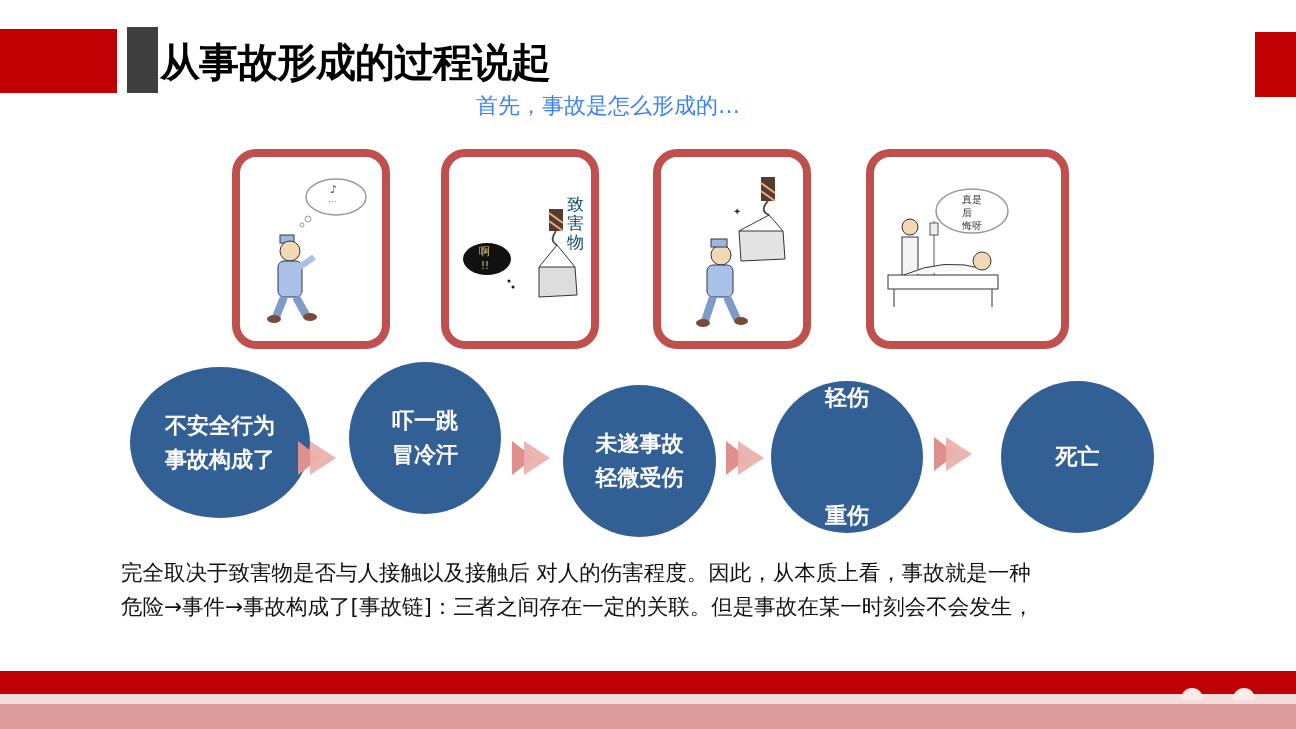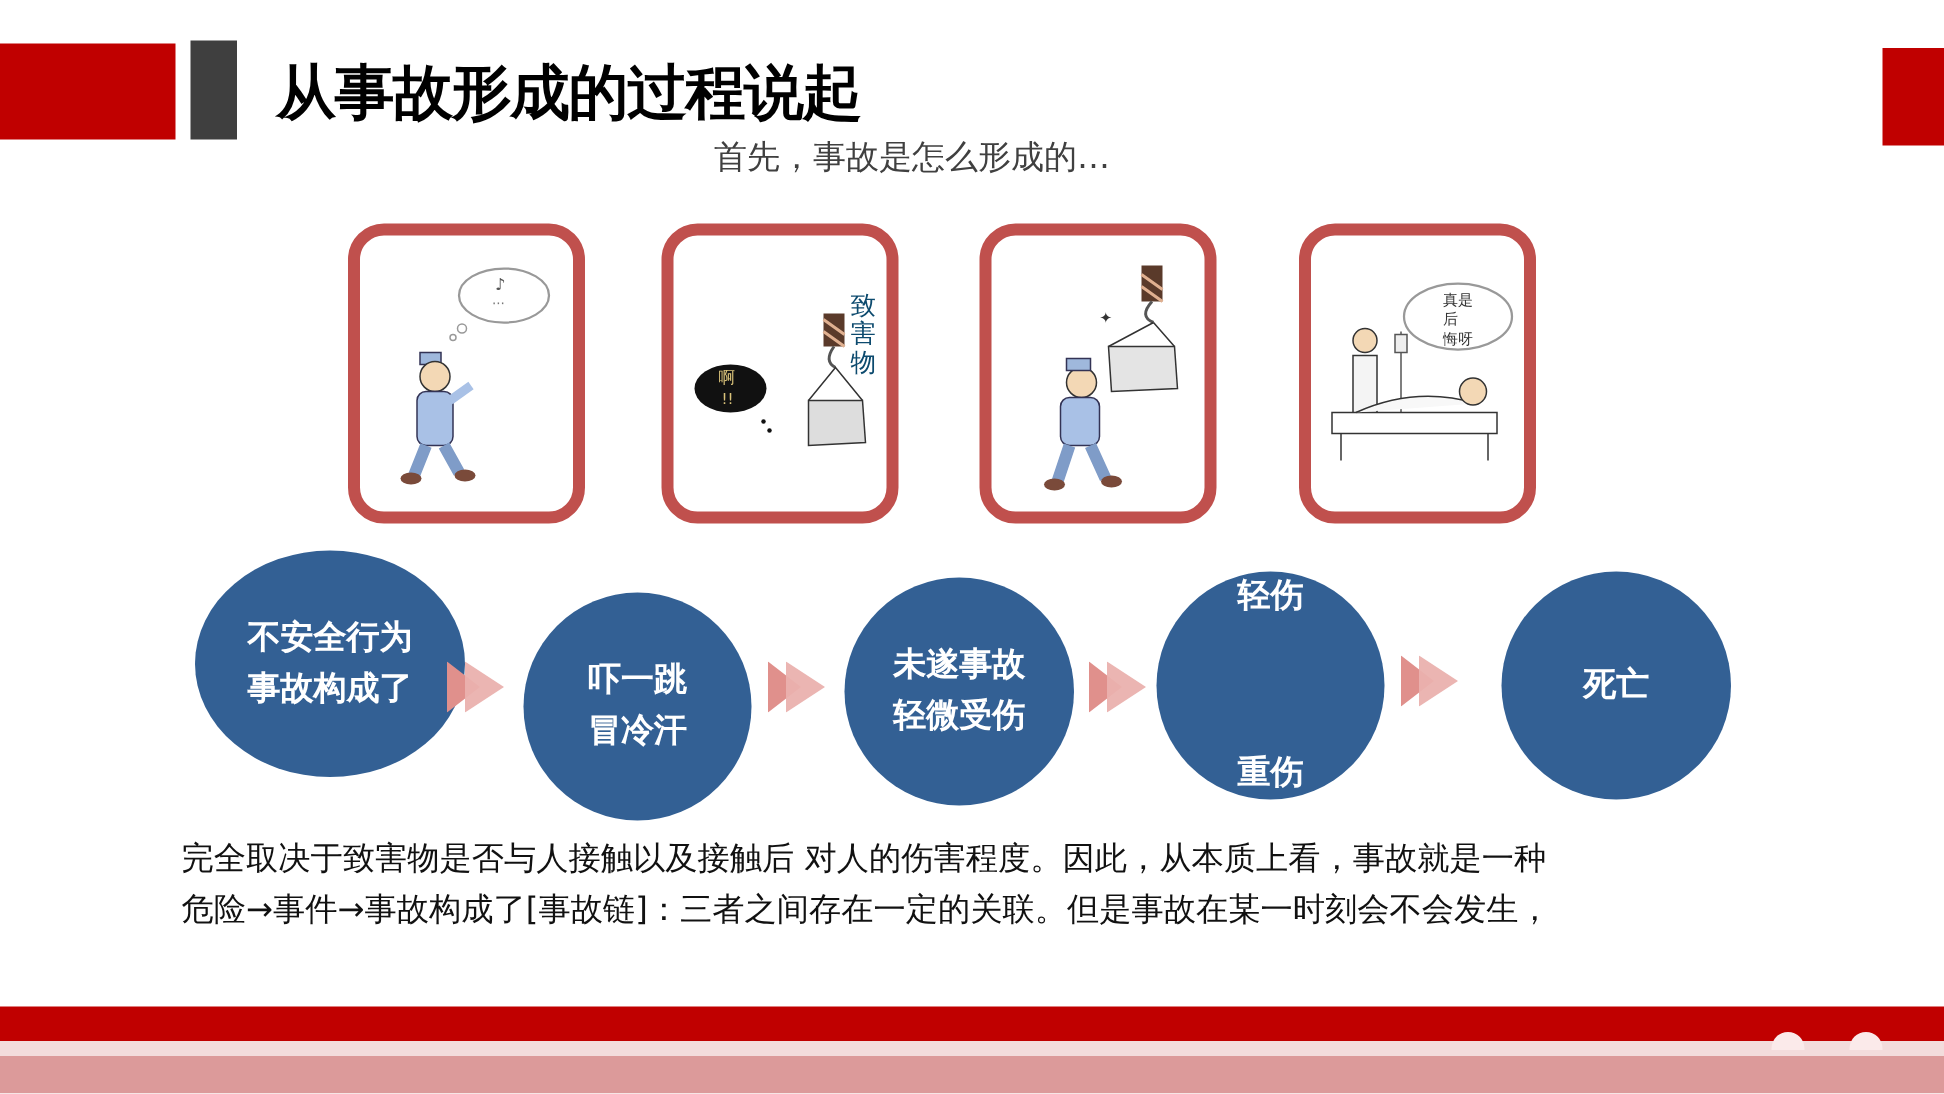--- a/index.html
+++ b/index.html
@@ -6,25 +6,25 @@
   body {
     width:1296px; height:729px; position:relative; overflow:hidden;
     background:#ffffff;
     font-family:"DejaVu Sans", "Liberation Sans", sans-serif;
   }
   .abs { position:absolute; }
   .bar-red-left { left:0; top:29px; width:117px; height:64px; background:#c00000; }
   .bar-grey-left { left:127px; top:27px; width:31px; height:66px; background:#3f3f3f; }
   .bar-red-right { left:1255px; top:32px; width:41px; height:65px; background:#c00000; }
   .title {
-    left:184px; top:36px; font-size:40px; font-weight:bold; color:#000;
+    left:160px; top:36px; font-size:40px; font-weight:bold; color:#000;
     letter-spacing:-1px; white-space:nowrap; line-height:52px;
   }
   .subtitle {
-    left:476px; top:90px; width:320px; font-size:22px; color:#404040;
+    left:476px; top:90px; width:320px; font-size:22px; color:#3b82f6;
     white-space:nowrap; line-height:32px;
   }
   .frame {
     position:absolute; top:149px; width:142px; height:184px;
     border:8px solid #c0504d; border-radius:24px; background:#fff;
     overflow:hidden;
   }
   .frame svg { position:absolute; left:0; top:0; }
   .frame-caption { position:absolute; color:#0c4a6e; font-size:17px; line-height:19px; width:18px; }
   .node {
@@ -97,21 +97,21 @@
     <text x="72" y="58" font-size="10" fill="#333" font-family="DejaVu Sans, sans-serif">✦</text>
     <circle cx="60" cy="98" r="10" fill="#f3d8b5" stroke="#333"></circle>
     <rect x="50" y="82" width="16" height="8" fill="#9fb8dc" stroke="#335"></rect>
     <rect x="46" y="108" width="26" height="32" rx="6" fill="#a9c1e6" stroke="#335"></rect>
     <path d="M52 140 L44 164 M66 140 L76 162" stroke="#7f9cc8" stroke-width="8"></path>
     <ellipse cx="42" cy="166" rx="7" ry="4" fill="#7a4a3a"></ellipse>
     <ellipse cx="80" cy="164" rx="7" ry="4" fill="#7a4a3a"></ellipse>
   </svg>
 </div>
 
-<div class="frame" style="left:866px;">
+<div class="frame" style="left:866px;padding-left:45px;">
   <svg width="144" height="184" viewBox="0 0 144 184">
     <ellipse cx="98" cy="54" rx="36" ry="22" fill="#fff" stroke="#999" stroke-width="1.5"></ellipse>
     <text x="88" y="46" font-size="10" fill="#333" font-family="DejaVu Sans, sans-serif">真是</text>
     <text x="88" y="59" font-size="10" fill="#333" font-family="DejaVu Sans, sans-serif">后</text>
     <text x="88" y="72" font-size="10" fill="#333" font-family="DejaVu Sans, sans-serif">悔呀</text>
     <circle cx="36" cy="70" r="8" fill="#f3d8b5" stroke="#333"></circle>
     <rect x="28" y="80" width="16" height="40" fill="#f4f4f4" stroke="#333"></rect>
     <line x1="60" y1="64" x2="60" y2="124" stroke="#555"></line>
     <rect x="56" y="66" width="8" height="12" fill="#eee" stroke="#555"></rect>
     <rect x="14" y="118" width="110" height="14" fill="#fff" stroke="#333"></rect>
@@ -125,21 +125,21 @@
 <div class="node" style="left:130px; top:367px; width:180px; height:151px;">
   <div>不安全行为</div>
   <div>事故构成了</div>
 </div>
 
 <svg class="arrow" style="left:298px; top:441px;" viewBox="0 0 40 34">
   <polygon points="0,0 22,17 0,34" fill="#e0908c"></polygon>
   <polygon points="12,0 38,17 12,34" fill="#eab1ae" opacity="0.95"></polygon>
 </svg>
 
-<div class="node" style="left:349px; top:395px; width:152px; height:152px;">
+<div class="node" style="left:349px; top:362px; width:152px; height:152px;">
   <div>吓一跳</div>
   <div>冒冷汗</div>
 </div>
 
 <svg class="arrow" style="left:512px; top:441px;" viewBox="0 0 40 34">
   <polygon points="0,0 22,17 0,34" fill="#e0908c"></polygon>
   <polygon points="12,0 38,17 12,34" fill="#eab1ae" opacity="0.95"></polygon>
 </svg>
 
 <div class="node" style="left:563px; top:385px; width:153px; height:152px;">

